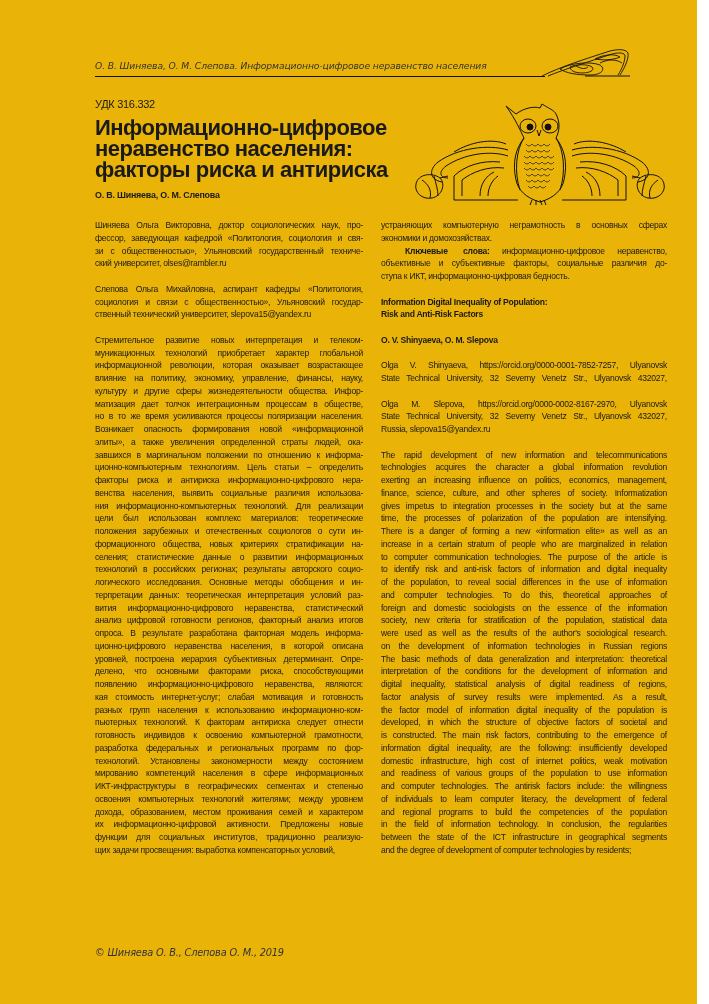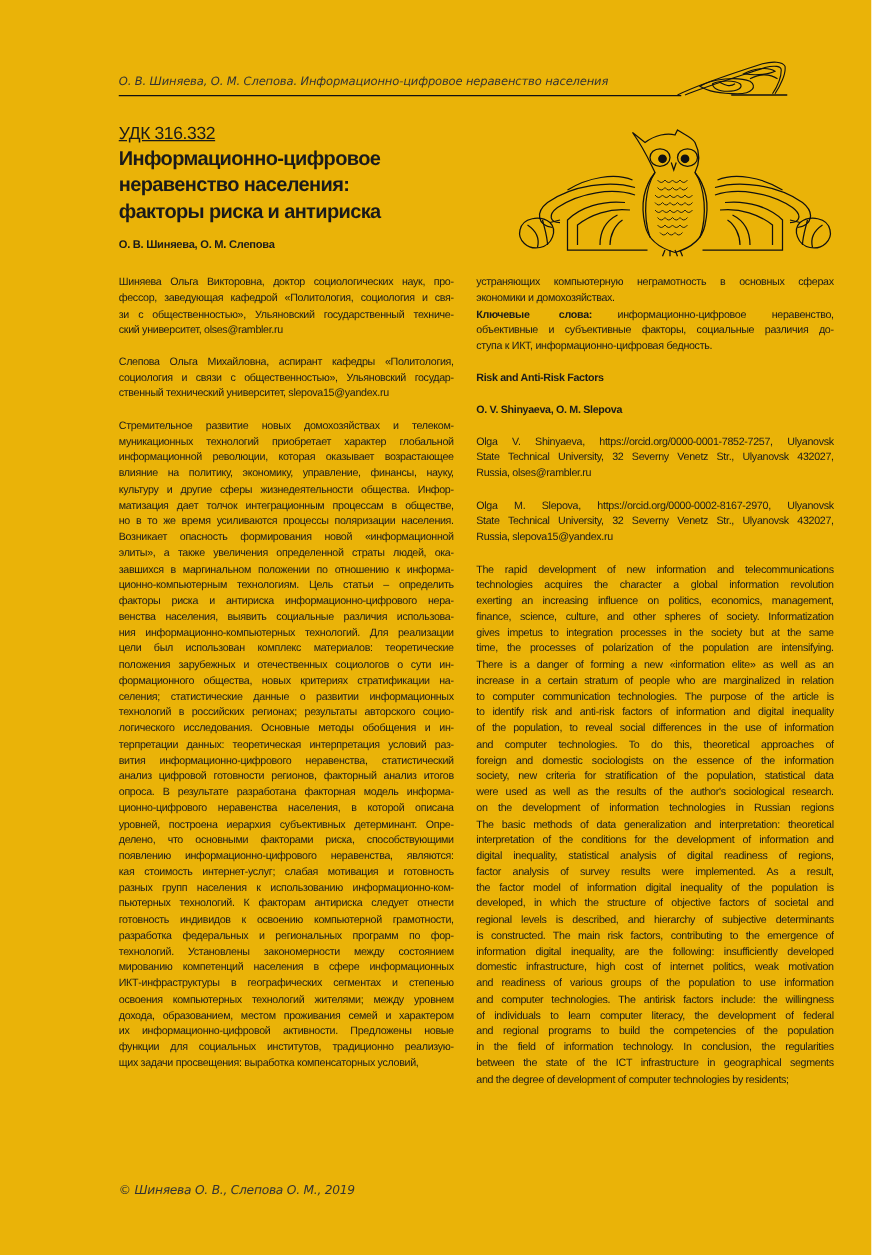--- a/index.html
+++ b/index.html
@@ -7,37 +7,37 @@
     .page { position: absolute; left: 0; top: 0; width: 697px; height: 1004px; background: #eab308; }
 
     .running-head {
       position: absolute; left: 95px; top: 60px; width: 420px;
       font-family: "DejaVu Sans", sans-serif; font-style: italic; font-size: 9.2px;
       color: #333; letter-spacing: -0.1px; white-space: nowrap;
     }
     .head-rule { position: absolute; left: 95px; top: 76px; width: 450px; height: 1px; background: #111; }
     .head-ornament { position: absolute; left: 540px; top: 45px; width: 90px; height: 35px; }
 
-    .udk { position: absolute; left: 95px; top: 98px; font-family: "Liberation Sans", sans-serif; font-size: 14px; letter-spacing: -0.3px; text-decoration: underline; }
+    .udk { position: absolute; left: 95px; top: 98px; font-family: "Liberation Sans", sans-serif; font-size: 11px; letter-spacing: -0.3px; }
     .title {
       position: absolute; left: 95px; top: 117px; width: 290px;
-      font-family: "Liberation Sans", sans-serif; font-weight: bold; font-size: 16px; line-height: 21px;
+      font-family: "Liberation Sans", sans-serif; font-weight: bold; font-size: 22px; line-height: 21px;
       letter-spacing: -0.5px; margin: 0;
     }
     .title span { display: block; white-space: nowrap; }
     .authors-ru { position: absolute; left: 95px; top: 190px; font-family: "Liberation Sans", sans-serif; font-weight: bold; font-size: 8.9px; letter-spacing: -0.2px; }
 
     .owl { position: absolute; left: 408px; top: 92px; width: 264px; height: 115px; }
 
     .col { position: absolute; font-family: "Liberation Sans", sans-serif; font-size: 8.55px; line-height: 12.75px; letter-spacing: -0.25px; text-align: justify; }
     .col-left { left: 95px; top: 219px; width: 268px; }
     .col-right { left: 381px; top: 219px; width: 286px; }
 
     .gap { height: 12.75px; }
-    .kw-label { font-weight: bold; word-spacing: 3px; }
+    .kw-label { font-weight: bold; word-spacing: 3px; margin-left: 24px; }
     .en-title { font-weight: bold; text-align: left; }
     .en-authors { font-weight: bold; text-align: left; }
     .left-lines span, .right-lines span { display: block; text-align: justify; text-align-last: justify; white-space: nowrap; }
     .right-lines span.last, .left-lines span.last { text-align-last: left; }
 
     .copyright {
       position: absolute; left: 95px; top: 947px;
       font-family: "DejaVu Sans", sans-serif; font-style: italic; font-size: 9.8px; color: #333; letter-spacing: -0.2px;
     }
   </style>
@@ -130,21 +130,21 @@
       <span class="last">ский университет, olses@rambler.ru</span>
     </div>
     <div class="gap"></div>
     <div>
       <span>Слепова Ольга Михайловна, аспирант кафедры «Политология,</span>
       <span>социология и связи с общественностью», Ульяновский государ-</span>
       <span class="last">ственный технический университет, slepova15@yandex.ru</span>
     </div>
     <div class="gap"></div>
     <div id="abstract-ru">
-        <span>Стремительное развитие новых домохозяйствах и телеком-</span>
+        <span>Стремительное развитие новых интерпретация и телеком-</span>
         <span>муникационных технологий приобретает характер глобальной</span>
         <span>информационной революции, которая оказывает возрастающее</span>
         <span>влияние на политику, экономику, управление, финансы, науку,</span>
         <span>культуру и другие сферы жизнедеятельности общества. Инфор-</span>
         <span>матизация дает толчок интеграционным процессам в обществе,</span>
         <span>но в то же время усиливаются процессы поляризации населения.</span>
         <span>Возникает опасность формирования новой «информационной</span>
         <span>элиты», а также увеличения определенной страты людей, ока-</span>
         <span>завшихся в маргинальном положении по отношению к информа-</span>
         <span>ционно-компьютерным технологиям. Цель статьи – определить</span>
@@ -186,31 +186,31 @@
       <span>устраняющих компьютерную неграмотность в основных сферах</span>
       <span class="last">экономики и домохозяйствах.</span>
     </div>
     <div>
       <span><b class="kw-label">Ключевые слова:</b><span style="display:inline"> информационно-цифровое неравенство,</span></span>
       <span>объективные и субъективные факторы, социальные различия до-</span>
       <span class="last">ступа к ИКТ, информационно-цифровая бедность.</span>
     </div>
     <div class="gap"></div>
     <div class="en-title">
+      <span class="last">Information Digital Inequality of Population:</span>
       <span class="last">Risk and Anti-Risk Factors</span>
     </div>
     <div class="gap"></div>
     <div class="en-authors">
       <span class="last">O. V. Shinyaeva, O. M. Slepova</span>
     </div>
     <div class="gap"></div>
     <div>
       <span>Olga V. Shinyaeva, https://orcid.org/0000-0001-7852-7257, Ulyanovsk</span>
       <span>State Technical University, 32 Severny Venetz Str., Ulyanovsk 432027,</span>
-      <span class="last">Russia, olses@rambler.ru</span>
     </div>
     <div class="gap"></div>
     <div>
       <span>Olga M. Slepova, https://orcid.org/0000-0002-8167-2970, Ulyanovsk</span>
       <span>State Technical University, 32 Severny Venetz Str., Ulyanovsk 432027,</span>
       <span class="last">Russia, slepova15@yandex.ru</span>
     </div>
     <div class="gap"></div>
     <div id="abstract-en">
         <span>The rapid development of new information and telecommunications</span>
@@ -228,21 +228,20 @@
         <span>foreign and domestic sociologists on the essence of the information</span>
         <span>society, new criteria for stratification of the population, statistical data</span>
         <span>were used as well as the results of the author's sociological research.</span>
         <span>on the development of information technologies in Russian regions</span>
         <span>The basic methods of data generalization and interpretation: theoretical</span>
         <span>interpretation of the conditions for the development of information and</span>
         <span>digital inequality, statistical analysis of digital readiness of regions,</span>
         <span>factor analysis of survey results were implemented. As a result,</span>
         <span>the factor model of information digital inequality of the population is</span>
         <span>developed, in which the structure of objective factors of societal and</span>
-        <span>regional levels is described, and hierarchy of subjective determinants</span>
         <span>is constructed. The main risk factors, contributing to the emergence of</span>
         <span>information digital inequality, are the following: insufficiently developed</span>
         <span>domestic infrastructure, high cost of internet politics, weak motivation</span>
         <span>and readiness of various groups of the population to use information</span>
         <span>and computer technologies. The antirisk factors include: the willingness</span>
         <span>of individuals to learn computer literacy, the development of federal</span>
         <span>and regional programs to build the competencies of the population</span>
         <span>in the field of information technology. In conclusion, the regularities</span>
         <span>between the state of the ICT infrastructure in geographical segments</span>
         <span class="last">and the degree of development of computer technologies by residents;</span>

